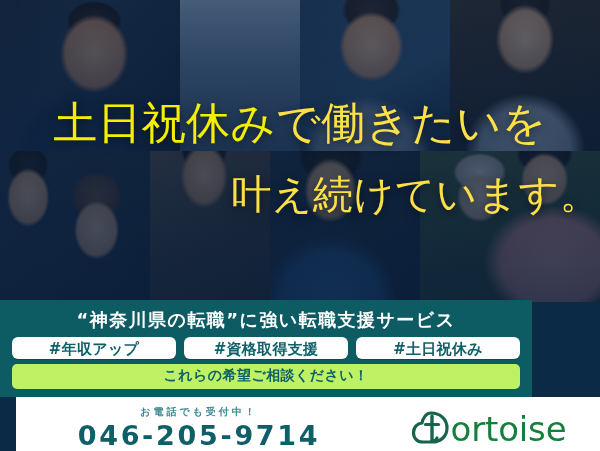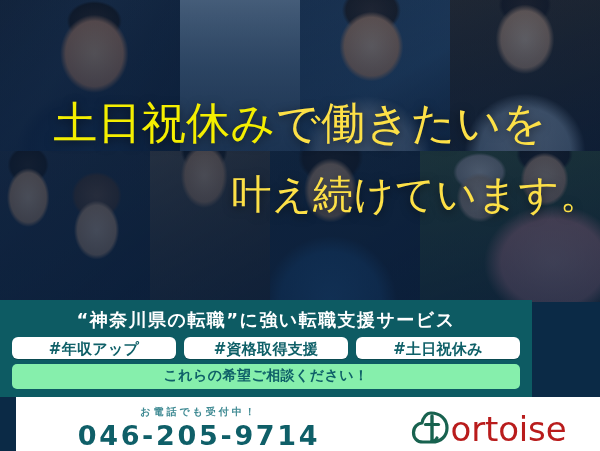--- a/index.html
+++ b/index.html
@@ -157,21 +157,21 @@
     font-size:15px;
     font-weight:bold;
     letter-spacing:.02em;
     padding:3px 0 0;
     white-space:nowrap;
     box-shadow:0 1px 0 rgba(0,0,0,.18);
     font-family:"DejaVu Sans","Liberation Sans",sans-serif;
   }
   .cta-bar{
     margin:5px 12px 0;
-    background:#86efac;
+    background:#bef264;
     color:#0f6068;
     border-radius:5px;
     text-align:center;
     font-size:14px;
     font-weight:bold;
     letter-spacing:.03em;
     padding:3px 0 4px;
     white-space:nowrap;
     font-family:"DejaVu Sans","Liberation Sans",sans-serif;
   }
@@ -205,21 +205,21 @@
     font-family:"DejaVu Sans","Liberation Sans",sans-serif;
   }
   .brand{
     flex:1;
     display:flex;align-items:center;justify-content:center;
     gap:1px;
     padding-right:14px;
   }
   .brand-mark{display:block;}
   .brand-word{
-    color:#b91c1c;
+    color:#15803d;
     font-size:34px;
     letter-spacing:-.005em;
     font-family:"DejaVu Sans","Liberation Sans",sans-serif;
     margin-left:-4px;
   }
 </style>
 </head>
 <body>
 
 <div class="ad">

